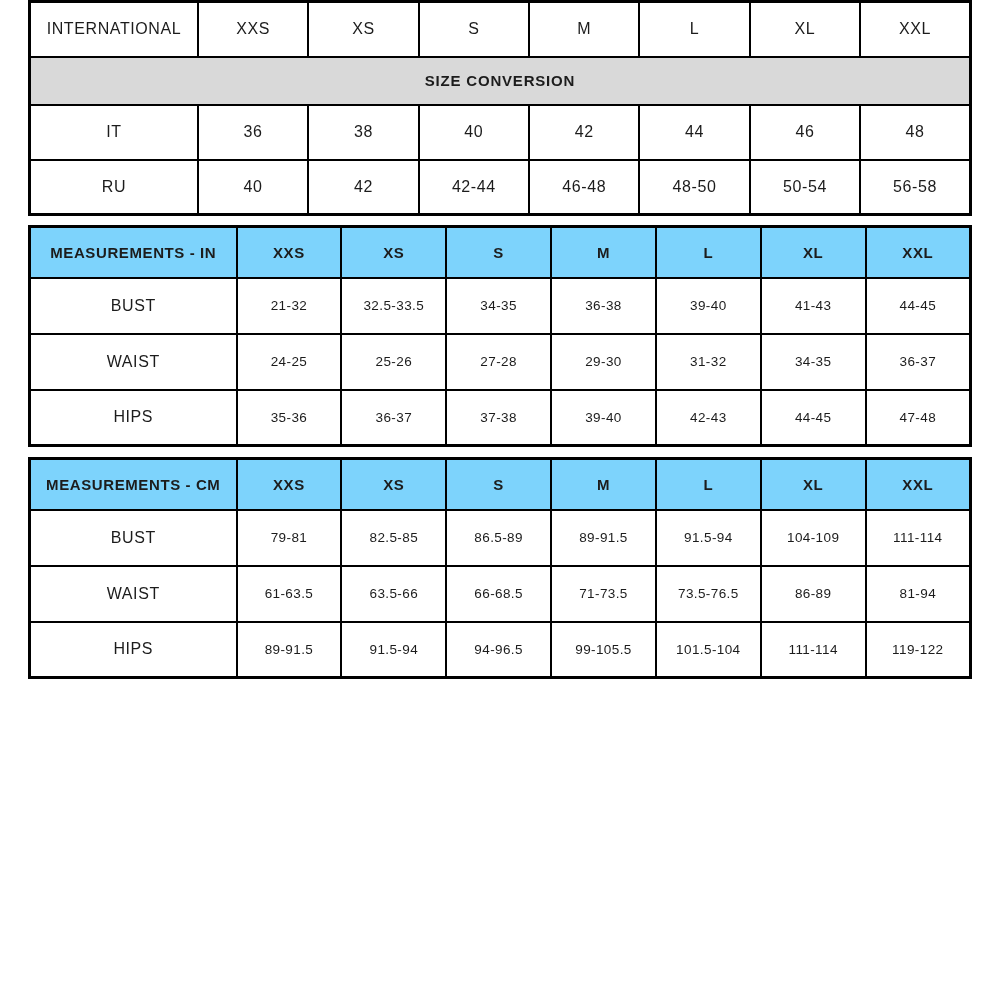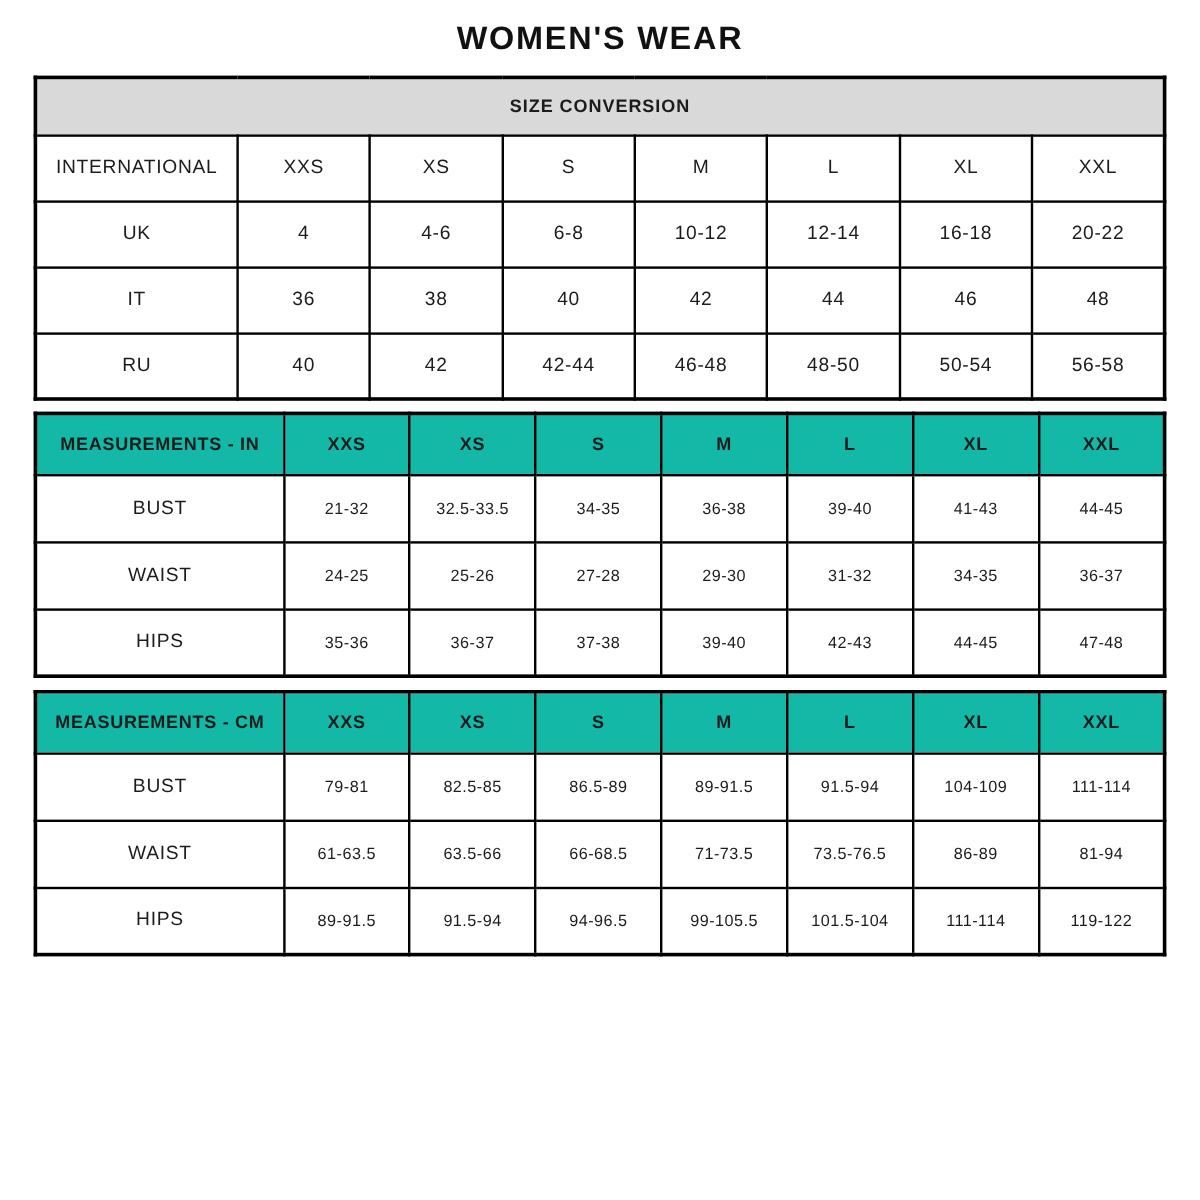--- a/index.html
+++ b/index.html
@@ -53,80 +53,69 @@
   .size-table thead th, .size-table tbody td {
     font-weight: normal;
     font-size: 16px;
     letter-spacing: 0.6px;
     height: 55px;
   }
   
   .meas-table { margin-bottom: 10px; }
   .meas-table col.c-label { width: 22%; }
   .meas-table thead th {
-    background: #14b8a6;
+    background: #7dd3fc;
     height: 51px;
     font-size: 15px;
     font-weight: bold;
     letter-spacing: 0.6px;
   }
   .meas-table tbody td {
     height: 56px;
     font-size: 13.5px;
     letter-spacing: 0.4px;
   }
   .meas-table tbody td.row-label {
     font-size: 16px;
     letter-spacing: 0.6px;
   }
 </style>
 </head>
 <body>
 
 <div class="sheet">
 
-  <h1 class="page-title">WOMEN'S WEAR</h1>
 
   <table class="size-table">
     <colgroup>
       <col class="c-label">
         <col>
         <col>
         <col>
         <col>
         <col>
         <col>
         <col>
     </colgroup>
     <thead>
-      <tr>
-        <th class="banner-cell" colspan="8">SIZE CONVERSION</th>
-      </tr>
       <tr>
           <th>INTERNATIONAL</th>
           <th>XXS</th>
           <th>XS</th>
           <th>S</th>
           <th>M</th>
           <th>L</th>
           <th>XL</th>
           <th>XXL</th>
         </tr>
+      <tr>
+        <th class="banner-cell" colspan="8">SIZE CONVERSION</th>
+      </tr>
     </thead>
     <tbody>
-        <tr>
-          <td class="row-label">UK</td>
-          <td>4</td>
-          <td>4-6</td>
-          <td>6-8</td>
-          <td>10-12</td>
-          <td>12-14</td>
-          <td>16-18</td>
-          <td>20-22</td>
-        </tr>
         <tr>
           <td class="row-label">IT</td>
           <td>36</td>
           <td>38</td>
           <td>40</td>
           <td>42</td>
           <td>44</td>
           <td>46</td>
           <td>48</td>
         </tr>

